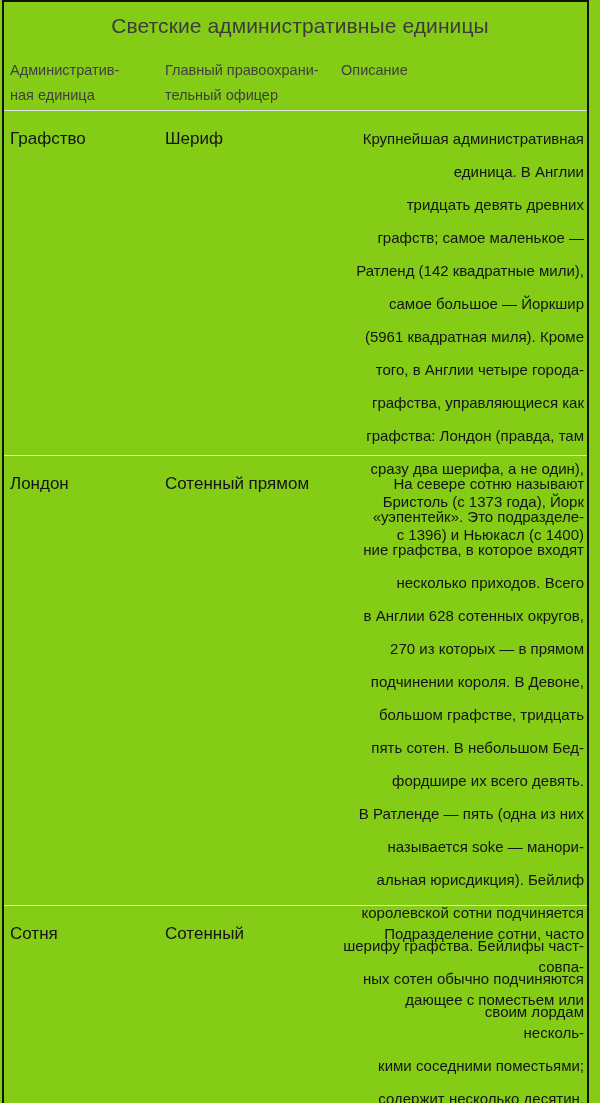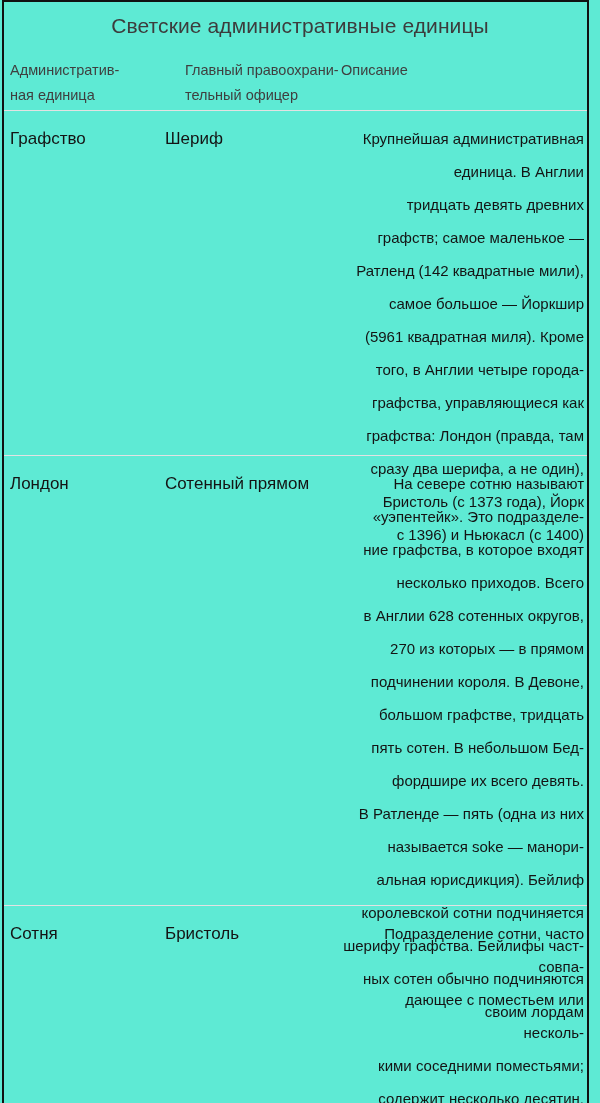--- a/index.html
+++ b/index.html
@@ -9,21 +9,21 @@
     background: #ffffff;
   }
   body {
     font-family: "Liberation Sans", "DejaVu Sans", sans-serif;
     -webkit-font-smoothing: antialiased;
   }
   #page {
     position: relative;
     width: 600px;
     height: 1103px;
-    background: #5eead4;
+    background: #84cc16;
     overflow: hidden;
     box-sizing: border-box;
   }
   
   .frame-top {
     position: absolute;
     left: 2px;
     top: 0px;
     width: 587px;
     height: 2px;
@@ -120,21 +120,21 @@
   <div class="frame-left"></div>
   <div class="frame-right"></div>
 
   <div class="title">Светские административные единицы</div>
 
   <div class="table">
 
     <div class="row" style="top:58px; height:52px;">
       <div class="cell col1 hdr-text" style="white-space:pre-line;">Административ-
 ная единица</div>
-      <div class="cell col2 hdr-text" style="white-space:pre-line;margin-left:20px;">Главный правоохрани-
+      <div class="cell col2 hdr-text" style="white-space:pre-line;">Главный правоохрани-
 тельный офицер</div>
       <div class="cell col3 hdr-text" style="white-space:pre-line;">Описание</div>
     </div>
 
     <div class="rule" style="top:110px;"></div>
 
     <div class="row" style="top:122px; height:330px;">
       <div class="cell col1 body-text">Графство</div>
       <div class="cell col2 body-text">Шериф</div>
       <div class="cell col3 desc-text">Крупнейшая административная
@@ -173,21 +173,21 @@
 королевской сотни подчиняется
 шерифу графства. Бейлифы част-
 ных сотен обычно подчиняются
 своим лордам</div>
     </div>
 
     <div class="rule" style="top:905px;"></div>
 
     <div class="row" style="top:917px; height:186px;">
       <div class="cell col1 body-text">Сотня</div>
-      <div class="cell col2 body-text">Бристоль</div>
+      <div class="cell col2 body-text">Сотенный</div>
       <div class="cell col3 desc-text">Подразделение сотни, часто совпа-
 дающее с поместьем или несколь-
 кими соседними поместьями;
 содержит несколько десятин.
 Констебль сообщает о преступле-
 ниях в приходе сотенному бейлифу
 на окружных судах</div>
     </div>
 
   </div>

